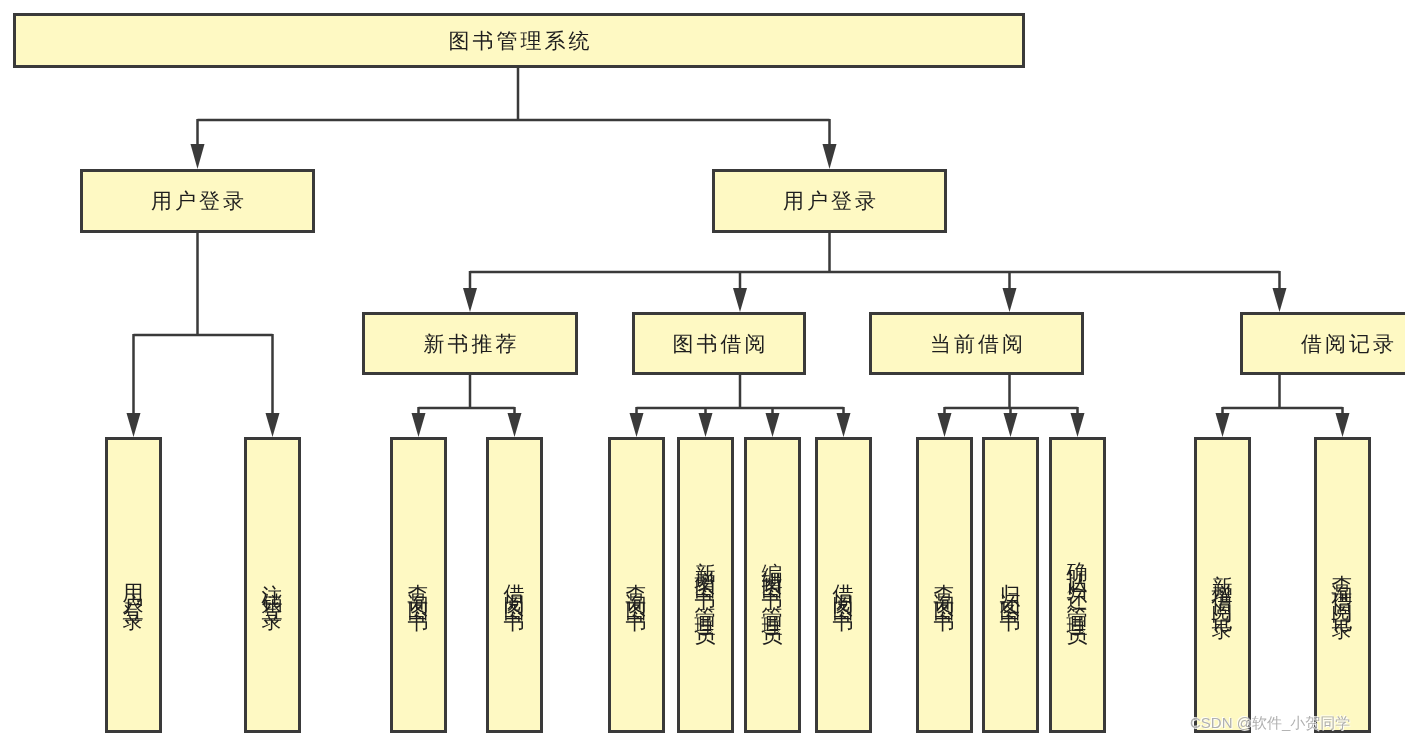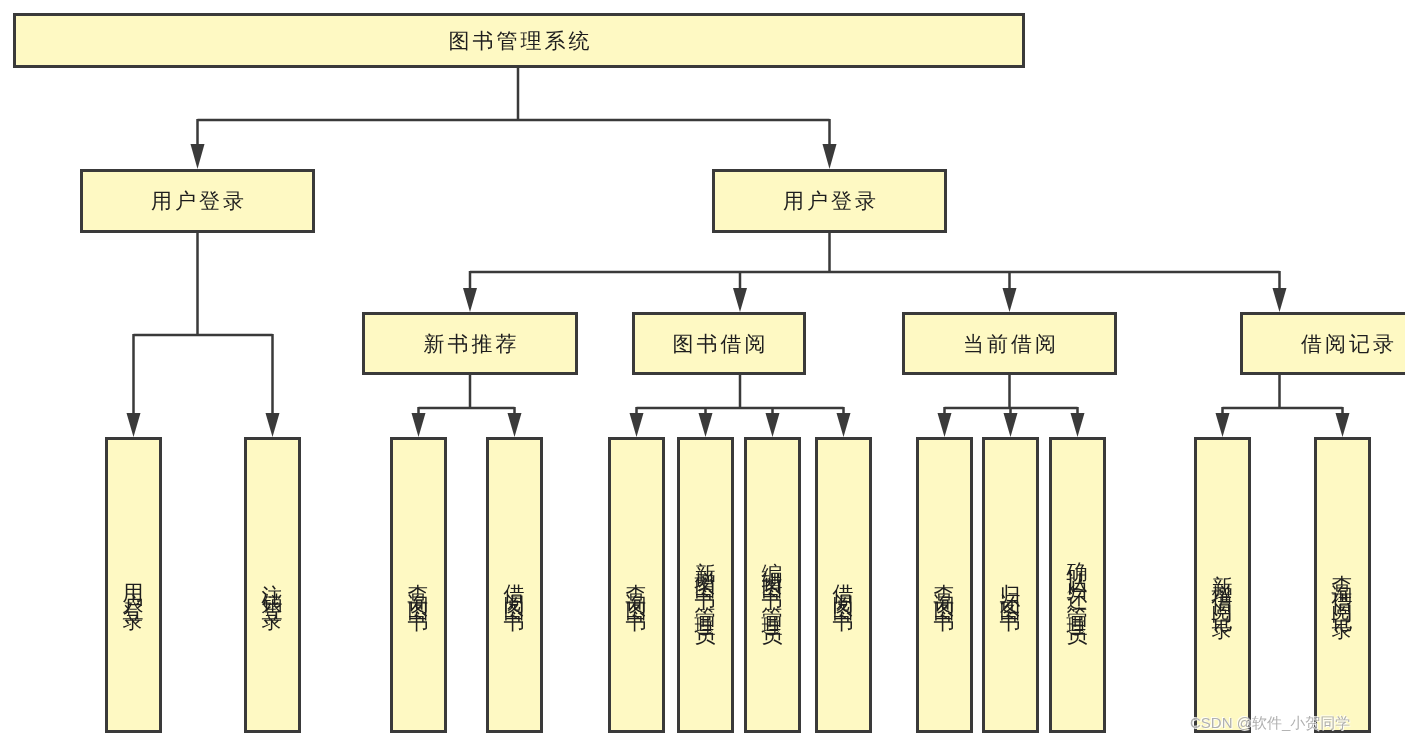--- a/index.html
+++ b/index.html
@@ -20,21 +20,21 @@
   }
   
   .root  { left:13px;  top:13px;  width:1012px; height:55px; }
   .lvl2  { top:169px; height:64px; }
   .lvl3  { top:312px; height:63px; }
   .leaf  { top:437px; height:296px; width:57px; }
   .l2a { left:80px;  width:235px; }
   .l2b { left:712px; width:235px; }
   .l3a { left:362px;  width:216px; }
   .l3b { left:632px;  width:174px; }
-  .l3c { left:902px;  width:215px; }
+  .l3c { left:869px;  width:215px; }
   .l3d { left:1240px; width:215px; }
   .watermark {
     position:absolute; left:1190px; top:714px; z-index:5;
     font-size:15px; color:#b0b0b0; white-space:nowrap;
     text-shadow:1px 1px 0 rgba(255,255,255,.85), -1px -1px 0 rgba(255,255,255,.85);
   }
 </style>
 </head>
 <body>
 

